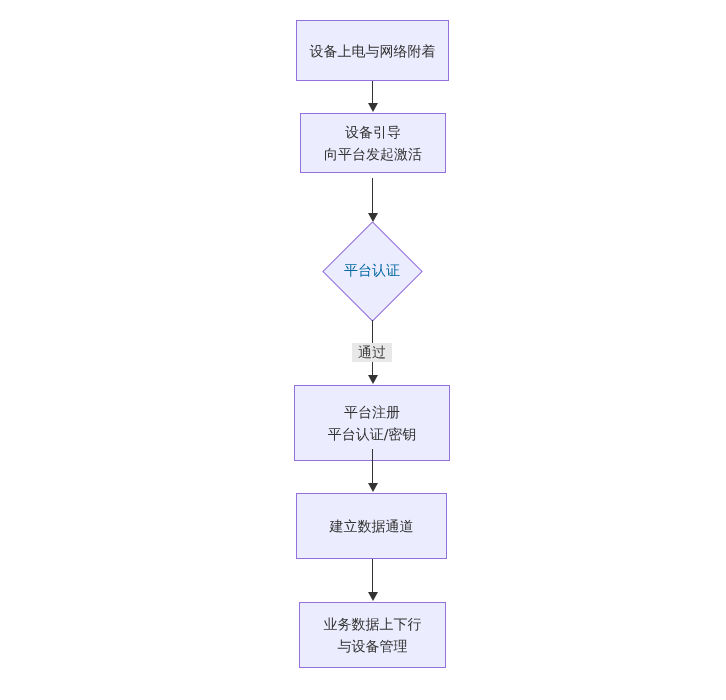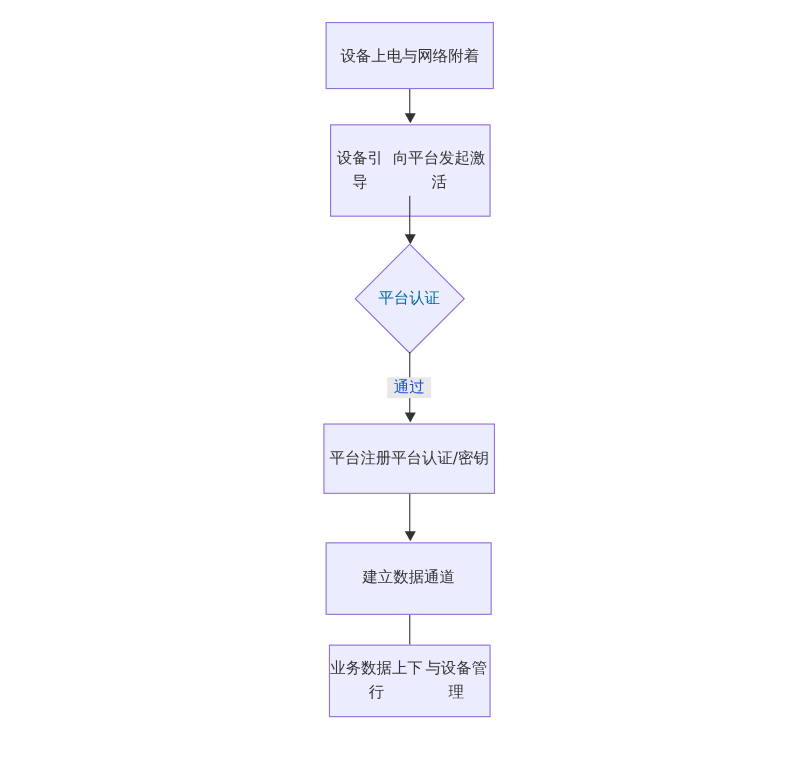--- a/index.html
+++ b/index.html
@@ -22,30 +22,30 @@
   
   .node {
     position: absolute;
     box-sizing: border-box;
     background: #ECECFF;
     border: 1.5px solid #9370DB;
     color: #333333;
     font-size: 14px;
     line-height: 22px;
     display: flex;
-    flex-direction: row;
+    flex-direction: column;
     align-items: center;
     justify-content: center;
     text-align: center;
   }
   #node-a { left: 296px; top: 20px;  width: 153px; height: 61px; }
-  #node-b { left: 300px; top: 113px; width: 146px; height: 84px; }
-  #node-d { left: 294px; top: 385px; width: 156px; height: 64px; }
-  #node-e { left: 296px; top: 493px; width: 151px; height: 66px; font-family: Liberation Mono, monospace; }
-  #node-f { left: 299px; top: 586px; width: 147px; height: 66px; }
+  #node-b { left: 300px; top: 113px; width: 146px; height: 60px; }
+  #node-d { left: 294px; top: 385px; width: 156px; height: 76px; }
+  #node-e { left: 296px; top: 493px; width: 151px; height: 66px; }
+  #node-f { left: 299px; top: 602px; width: 147px; height: 66px; }
 
   
   .diamond-shape {
     position: absolute;
     left: 337px; top: 236px;
     width: 71px; height: 71px;
     box-sizing: border-box;
     background: #ECECFF;
     border: 1.5px solid #9370DB;
     transform: rotate(45deg);
@@ -85,21 +85,21 @@
   #head-cd { top: 375px; }
   #head-de { top: 483px; }
   #head-ef { top: 592px; }
 
   
   .edge-label {
     position: absolute;
     left: 372px; top: 343px;
     transform: translateX(-50%);
     background: #e8e8e8;
-    color: #1d4ed8;
+    color: #404040;
     font-size: 14px;
     line-height: 19px;
     padding: 0 6px;
     white-space: nowrap;
   }
 </style>
 </head>
 <body>
 
 <div class="canvas">

